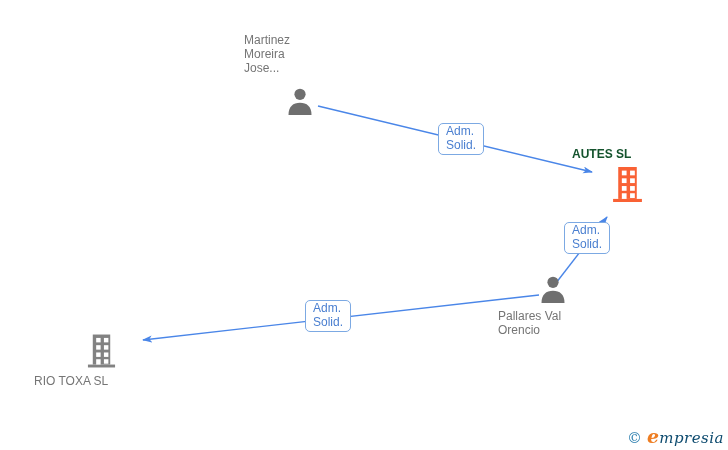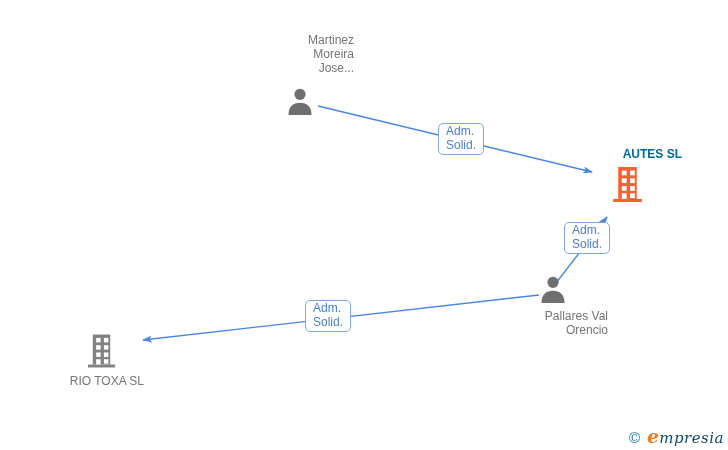--- a/index.html
+++ b/index.html
@@ -7,28 +7,28 @@
     position:relative;
     width:728px;height:450px;
     background:#ffffff;
     overflow:hidden;
     font-family:"Liberation Sans", sans-serif;
   }
   #edges{position:absolute;left:0;top:0;z-index:1;}
   .node-label{
     position:absolute;
     width:110px;
-    text-align:right;
+    text-align:left;
     font-size:12px;
     line-height:14px;
     color:#757575;
     white-space:pre-line;
     z-index:2;
   }
-  .node-label.bold{font-weight:bold;color:#0369a1;}
+  .node-label.bold{font-weight:bold;color:#14532d;}
   .node-icon{position:absolute;z-index:2;cursor:pointer;}
   .person-icon{color:#6f6f6f;}
   .company-icon{color:#828282;}
   .company-icon.highlight{color:#f96134;}
   .edge-chip{
     position:absolute;
     z-index:3;
     background:#ffffff;
     border:1.5px solid #7ca9e3;
     border-radius:5px;

